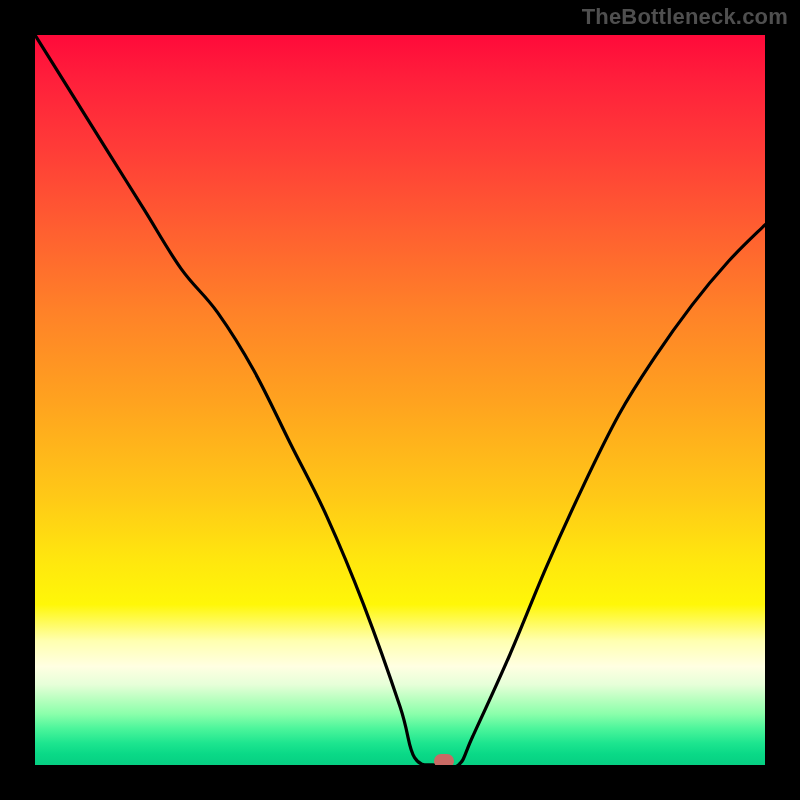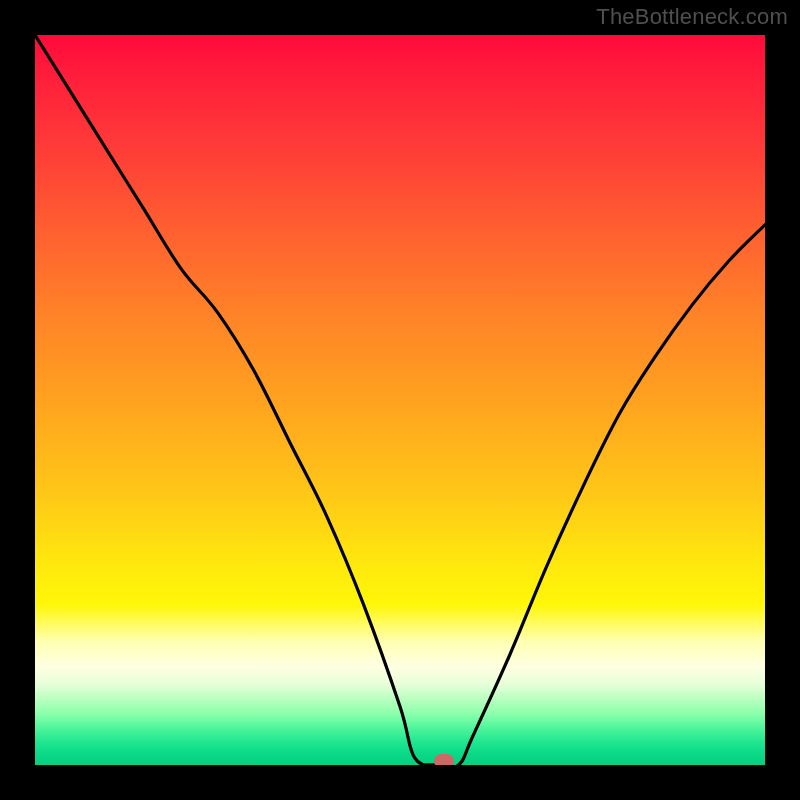--- a/index.html
+++ b/index.html
@@ -16,21 +16,21 @@
     width: 800px;
     height: 800px;
     background: #000;
   }
   .watermark {
     position: absolute;
     top: 4px;
     right: 12px;
     color: #4f4f4f;
     font-size: 22px;
-    font-weight: 400;
+    font-weight: 700;
     letter-spacing: 0.2px;
     z-index: 20;
     user-select: none;
     margin-left: 12px;
   }
   .plot {
     position: absolute;
     left: 35px;
     top: 35px;
     width: 730px;

